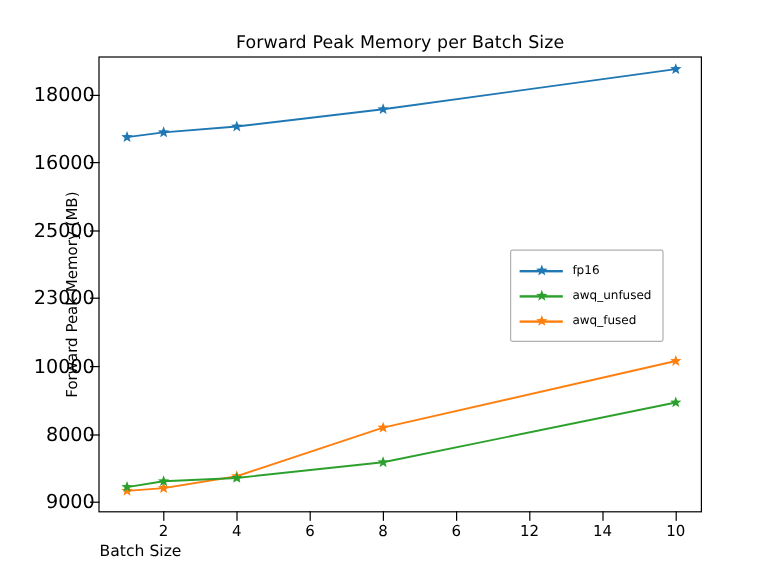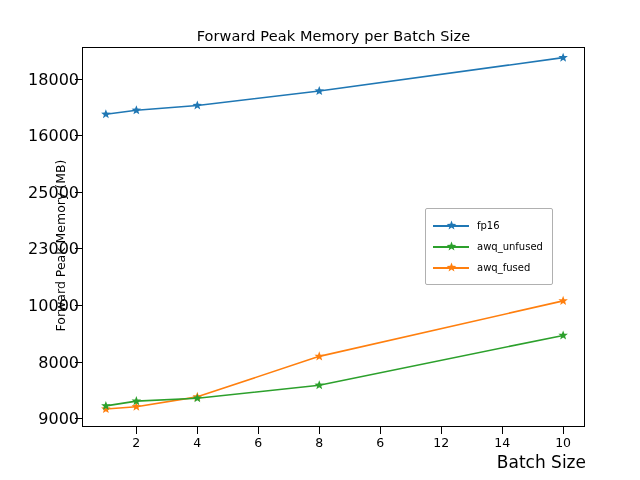--- a/index.html
+++ b/index.html
@@ -98,22 +98,22 @@
     width: 0;
     height: 0;
   }
 
   
   #x-axis-label {
     position: absolute;
     left: 0;
     top: 404px;
     width: 503px;
-    text-align: right;
-    font-size: 17px;
+    text-align: left;
+    font-size: 13px;
     color: #000000;
   }
   .xtickwrap {
     position: absolute;
     top: 100%;
     height: 0;
     width: 0;
   }
   .xtick {
     position: absolute;

